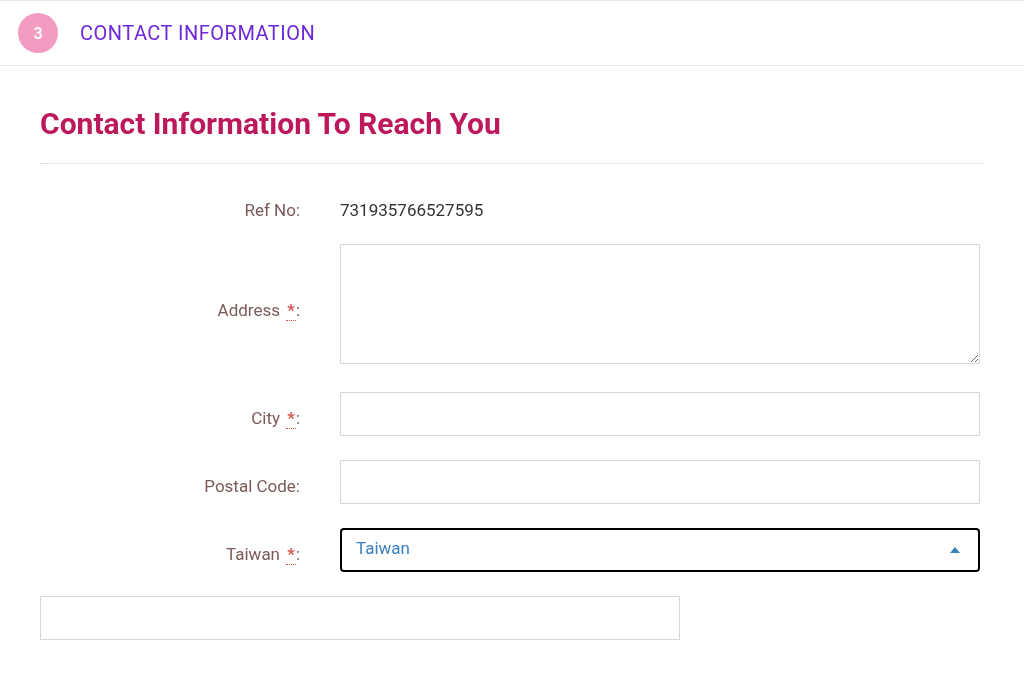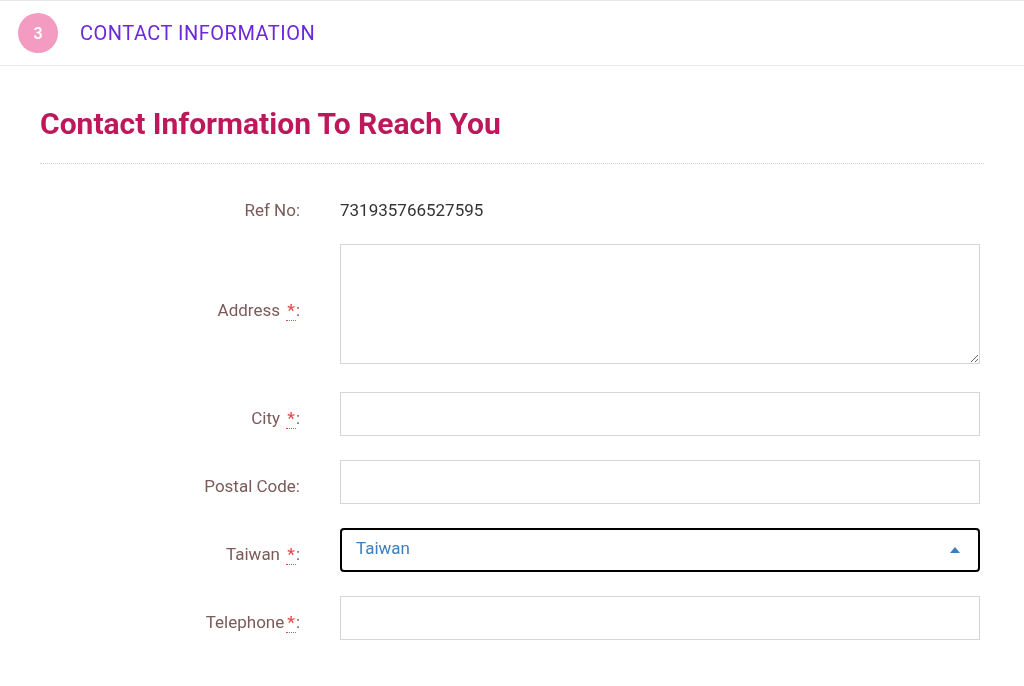--- a/index.html
+++ b/index.html
@@ -174,21 +174,18 @@
     </div>
     <div class="field-cell">
       <div class="select-wrap">
         <span class="select-value">Taiwan</span>
         <span class="select-caret"></span>
       </div>
     </div>
   </div>
 
   <div class="form-row">
-    <div class="label-cell">
-      <span>Telephone</span><span class="req">*</span><span>:</span>
-    </div>
     <div class="field-cell">
       <input class="input" type="text" value="" style="">
     </div>
   </div>
 
 </div>
 
 </body></html>

